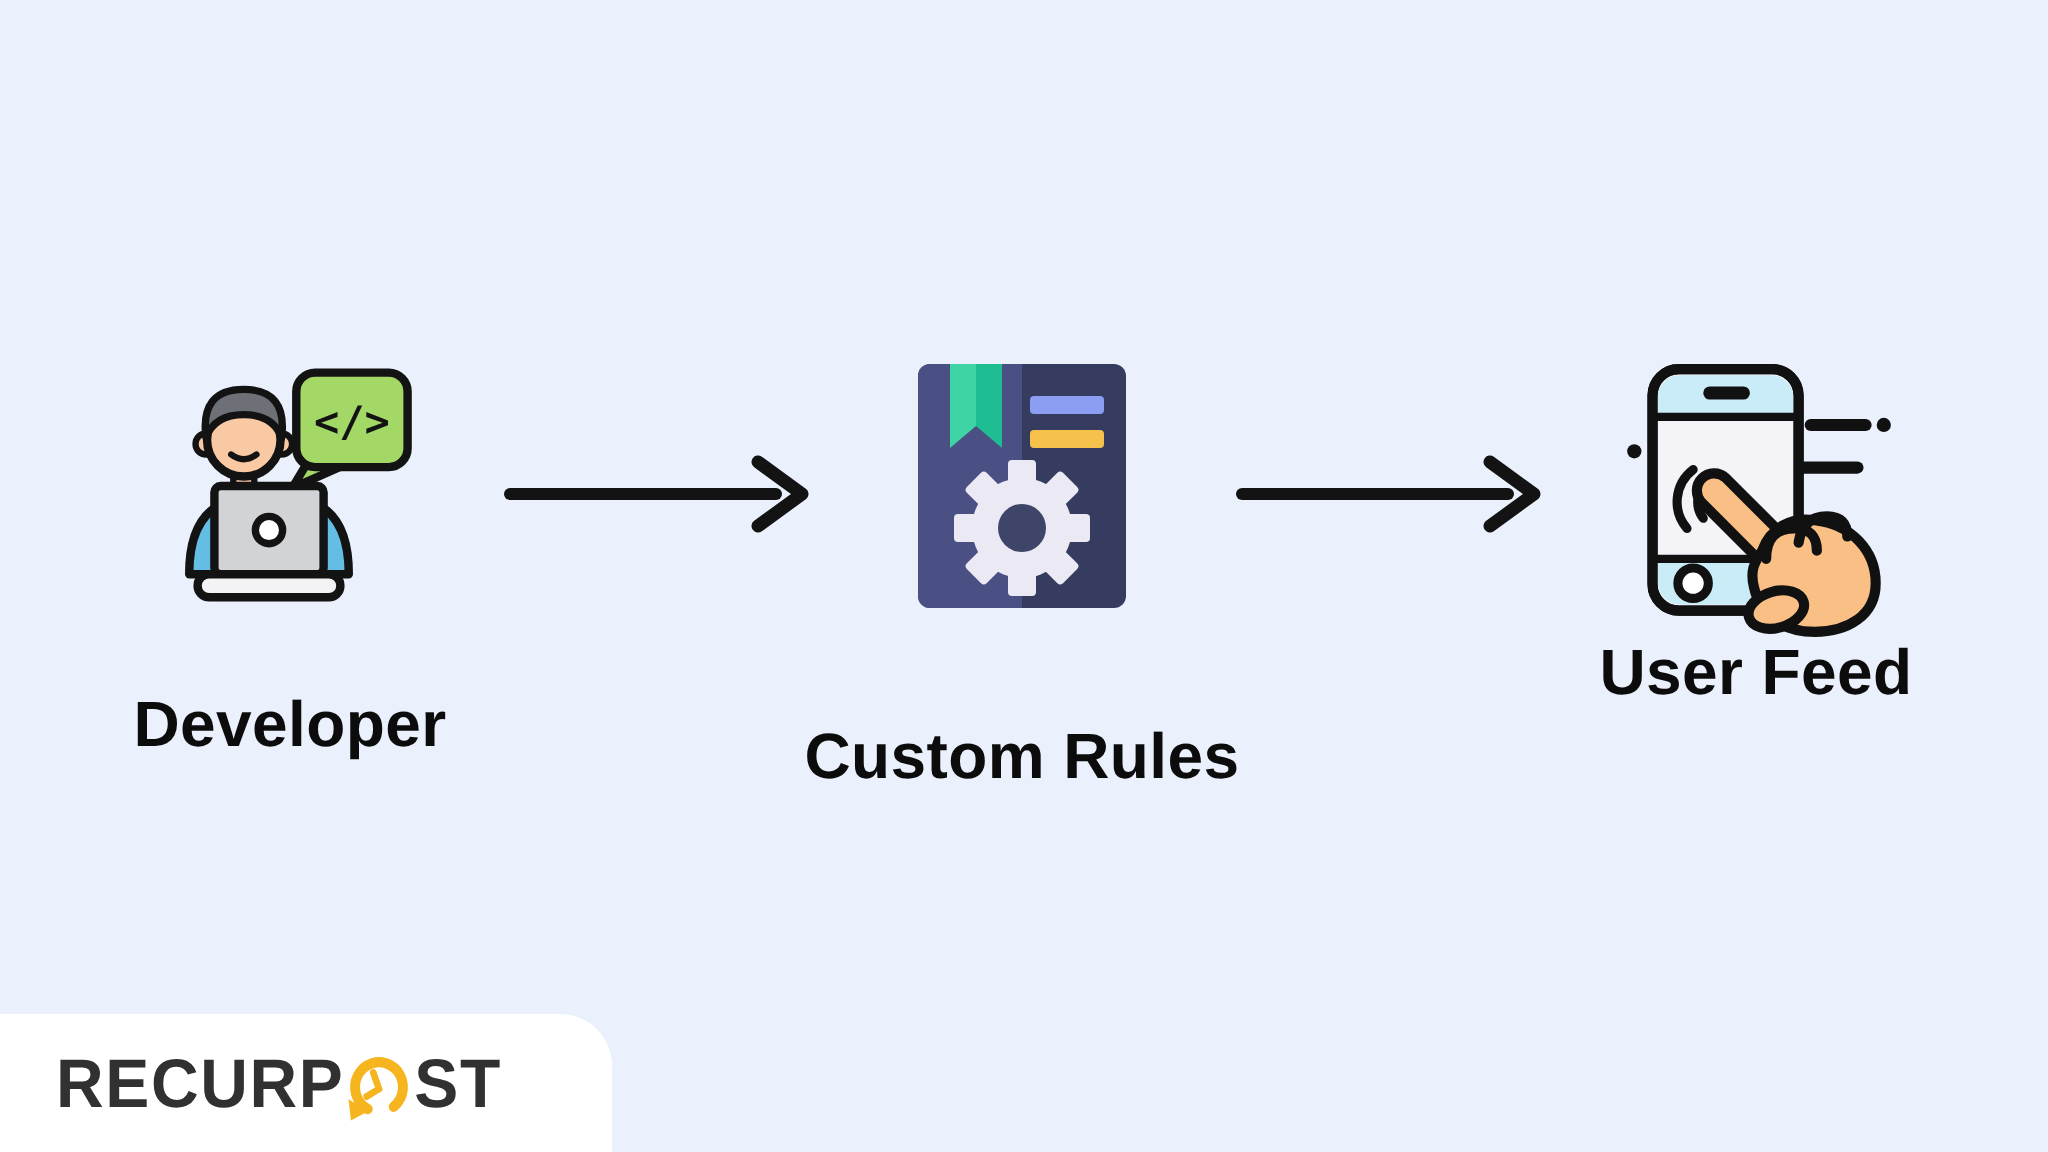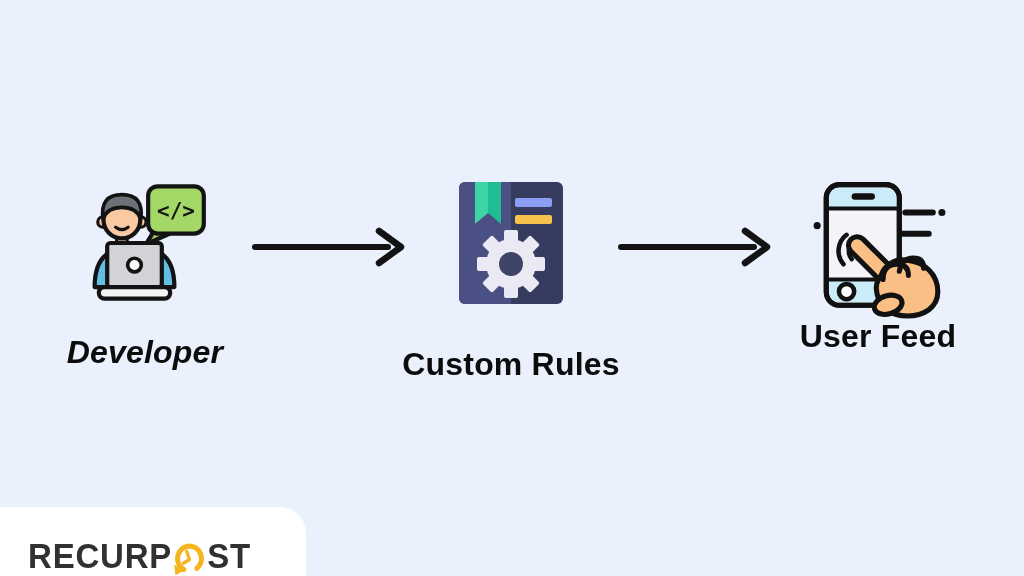--- a/index.html
+++ b/index.html
@@ -6,30 +6,30 @@
   body{width:1024px;height:576px;overflow:hidden;font-family:"Liberation Sans",sans-serif;}
   .stage{position:relative;width:1024px;height:576px;background:#eaf1fd;}
 
   .node{position:absolute;width:300px;display:flex;flex-direction:column;align-items:center;}
   .node-icon{height:140px;display:flex;align-items:flex-start;justify-content:center;}
   .node-label{margin-top:0;font-size:32px;font-weight:700;color:#0c0c0c;letter-spacing:0.2px;white-space:nowrap;}
 
   #node-developer{left:-5px;top:184px;}
   #node-rules{left:361px;top:181px;}
   #node-feed{left:728px;top:178px;}
-  #node-developer .node-label{margin-top:10px;font-style:italic;}
-  #node-rules .node-label{margin-top:25px;}
+  #node-developer .node-label{margin-top:20px;}
+  #node-rules .node-label{margin-top:39px;}
   #node-feed .node-label{}
 
   .arrow{position:absolute;top:227px;}
   #arrow-1{left:250px;}
   #arrow-2{left:616px;}
 
   .logo-card{position:absolute;left:0;bottom:0;width:306px;height:69px;background:#ffffff;
-    border-top-right-radius:26px;display:flex;align-items:flex-end;padding-left:28px;box-sizing:border-box;}
+    border-top-right-radius:26px;display:flex;align-items:center;padding-left:28px;box-sizing:border-box;}
   .logo-text{font-size:33px;font-weight:800;color:#313131;letter-spacing:0.8px;display:flex;align-items:center;transform:scaleY(1.04);}
   .logo-clock{margin:0 1px;position:relative;top:1px;}
 </style>
 </head>
 <body>
 
 <div class="stage">
 
   <div class="node" id="node-developer">
     <div class="node-icon">

